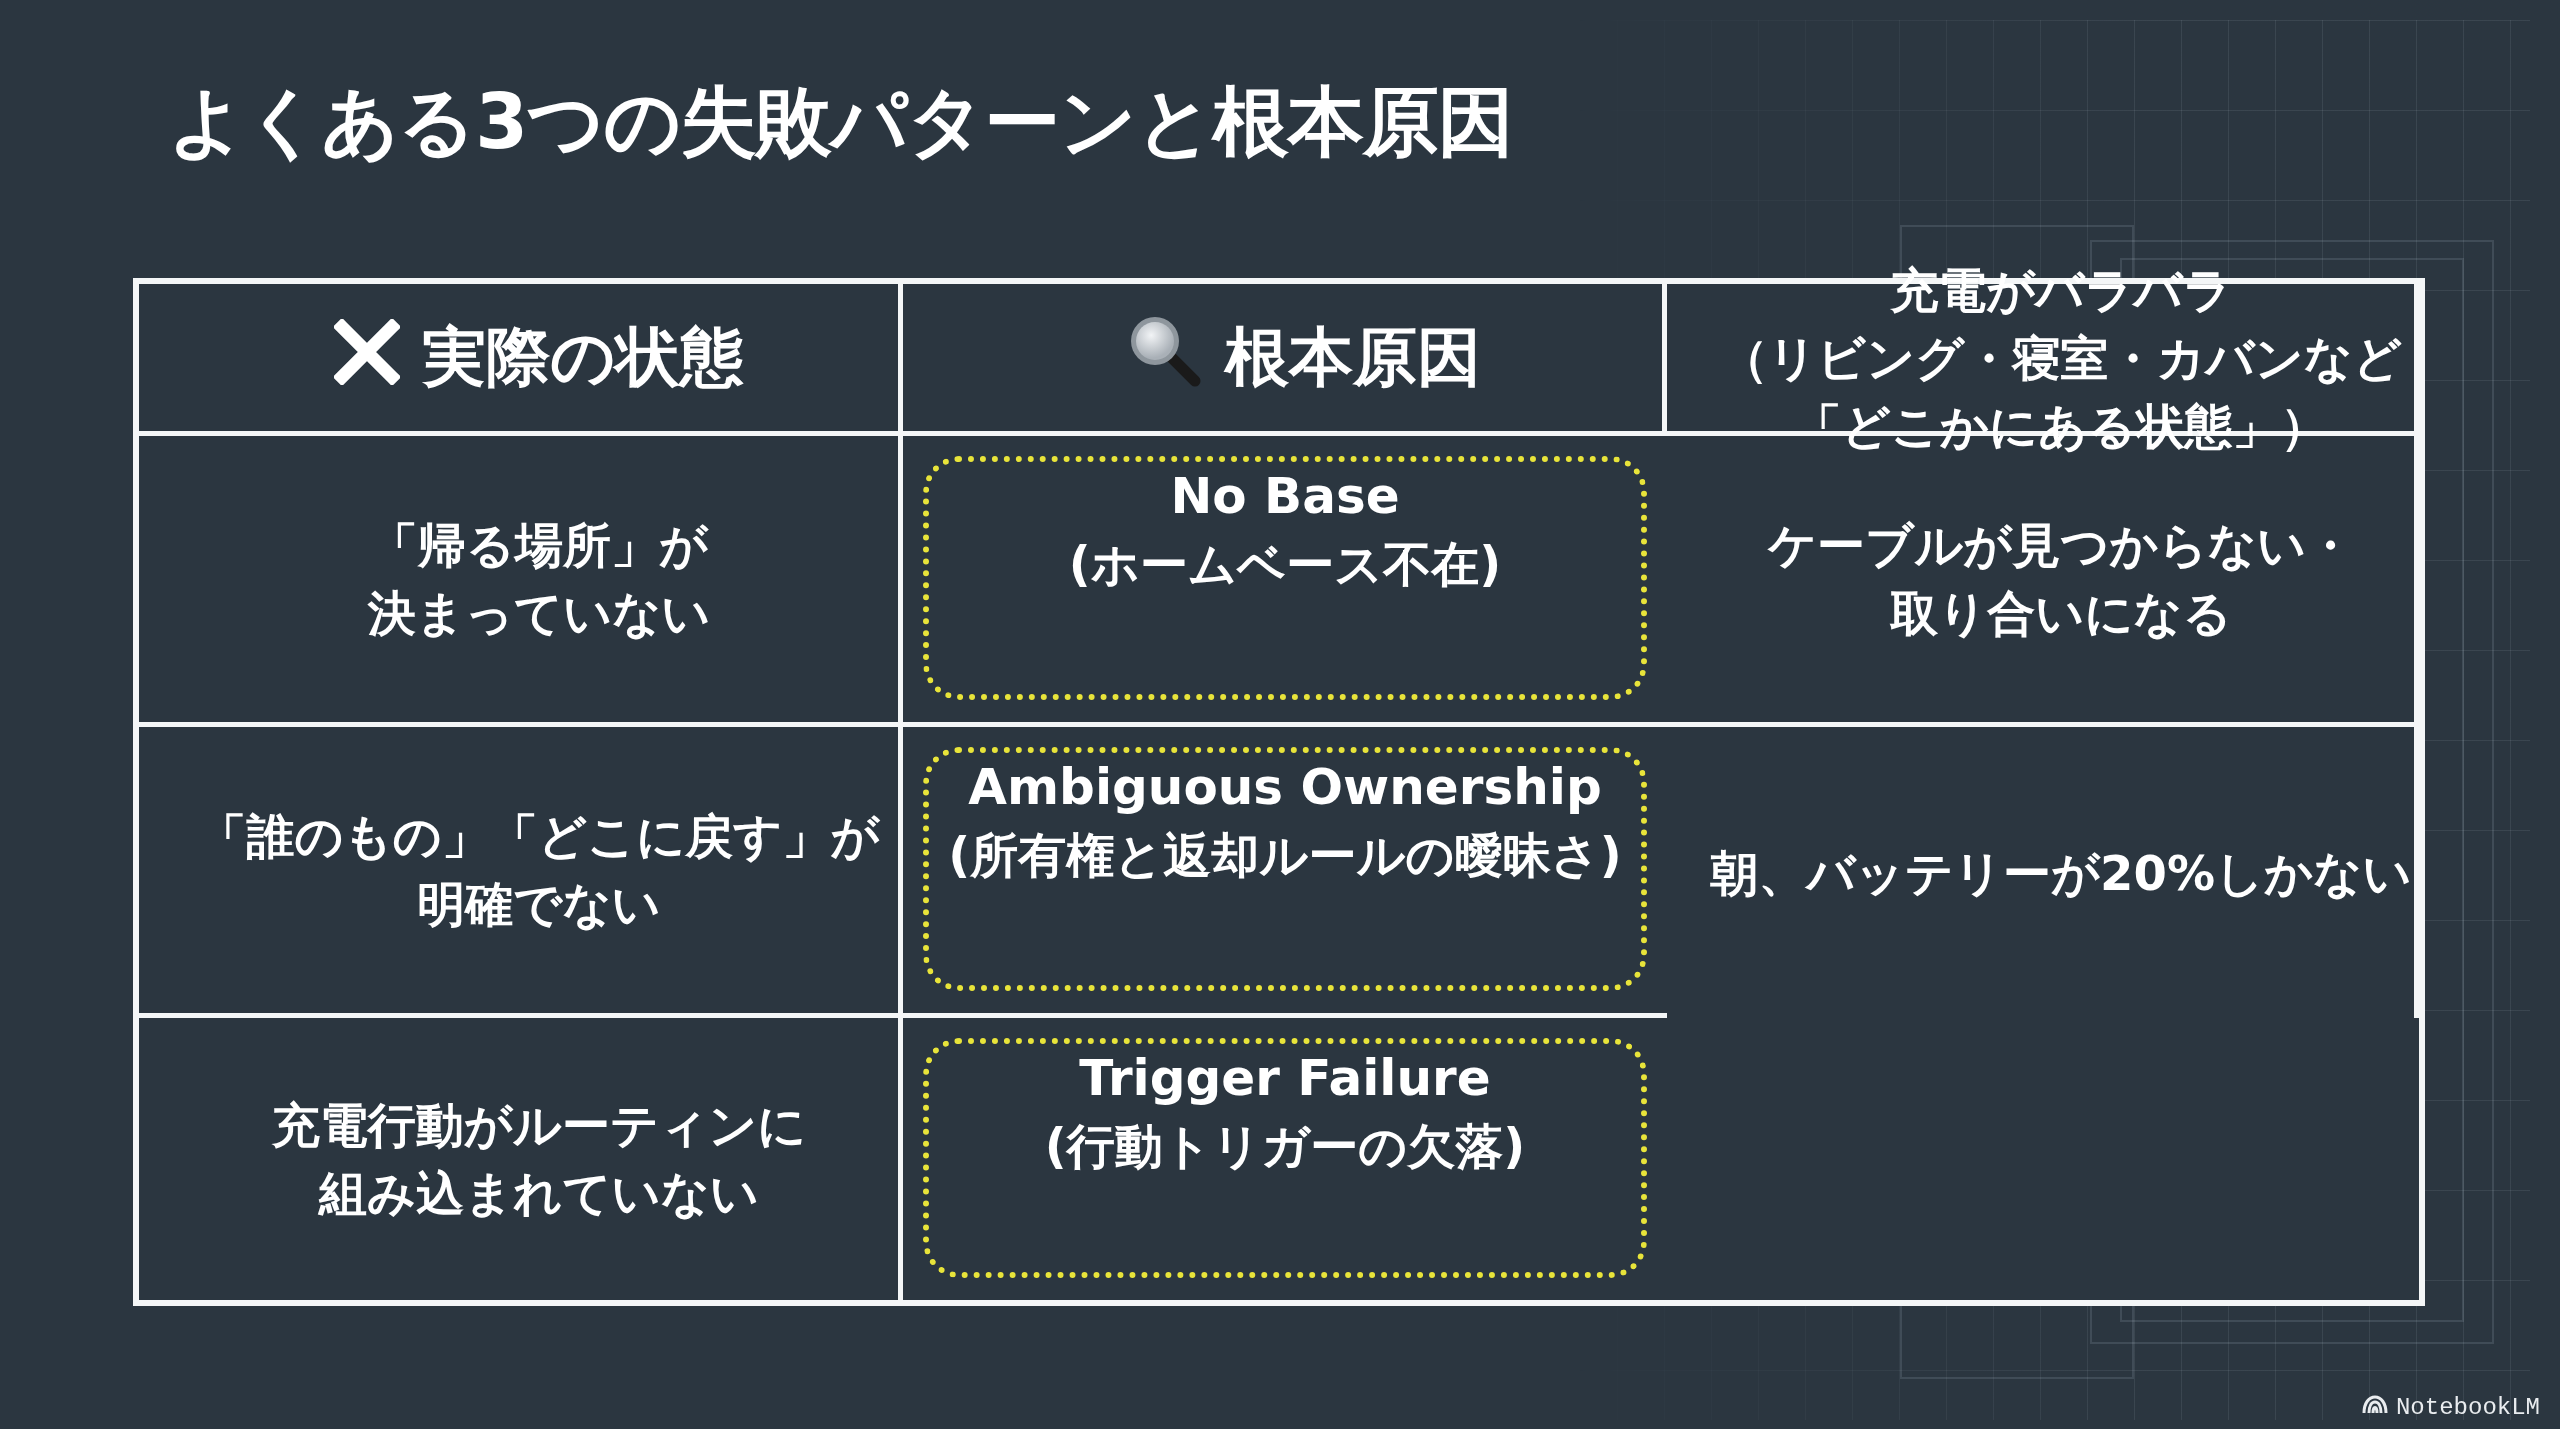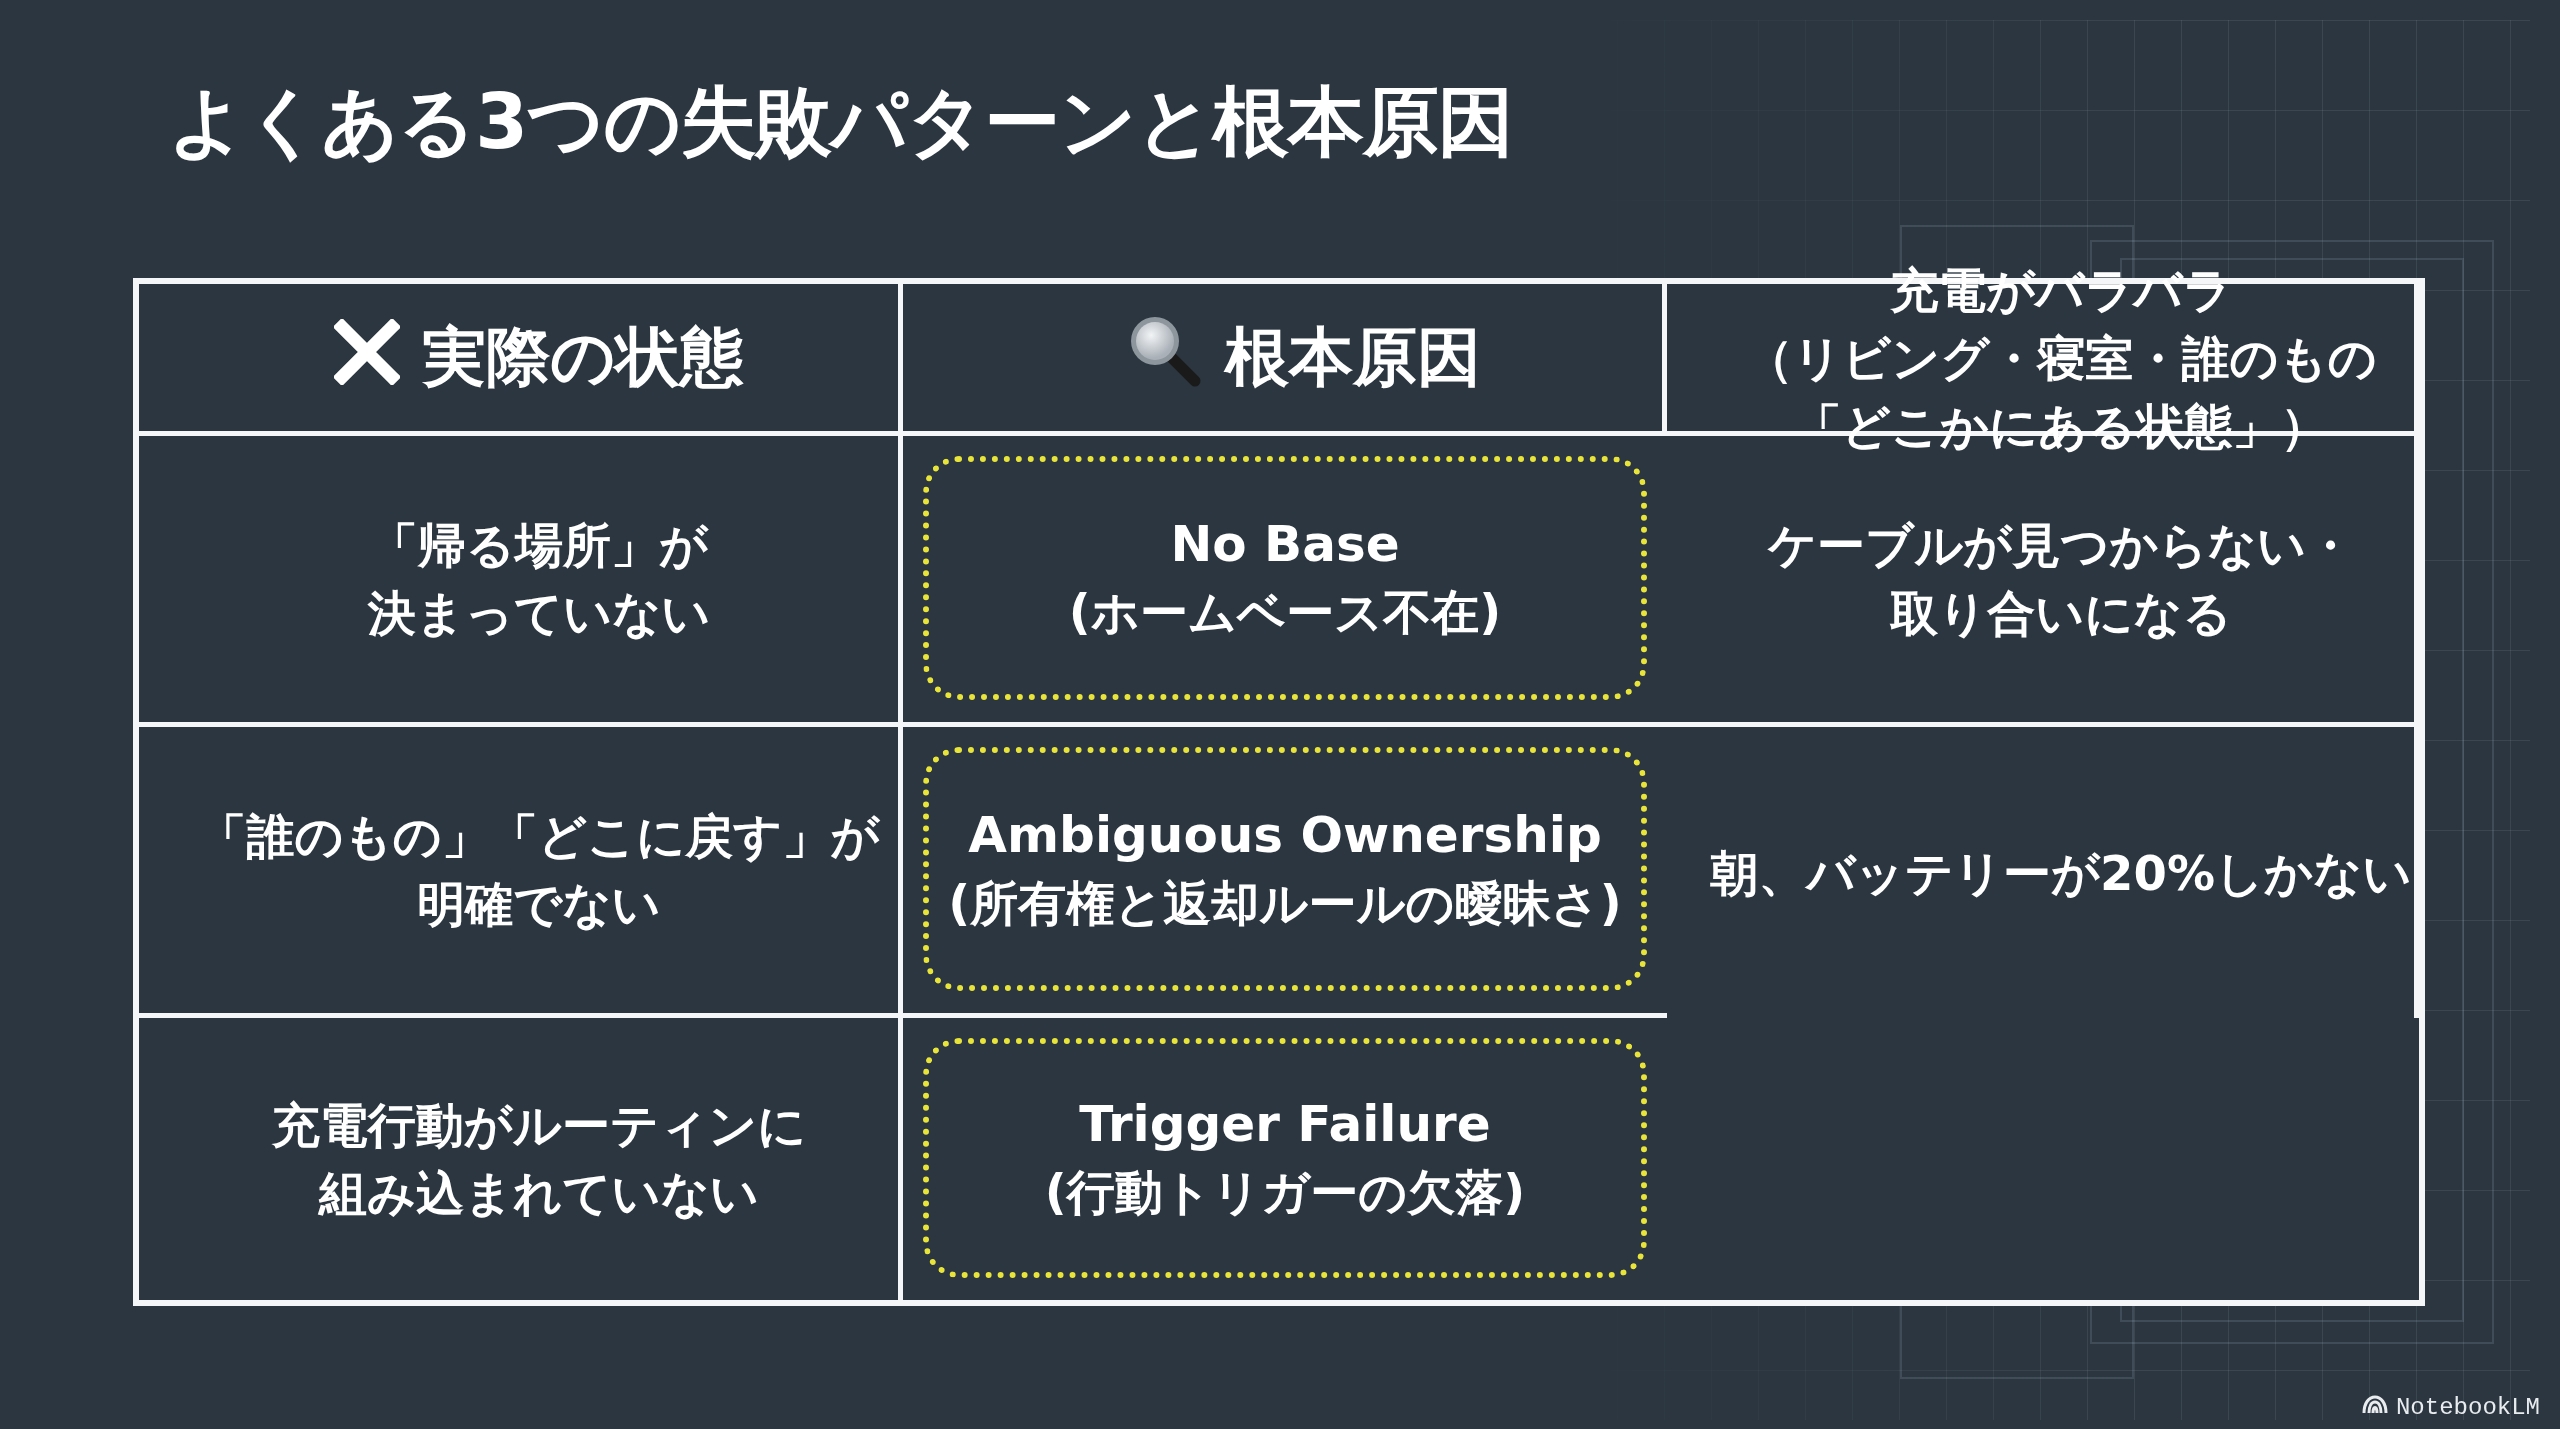--- a/index.html
+++ b/index.html
@@ -95,21 +95,21 @@
       position: absolute;
       left: 20px;
       right: 20px;
       top: 20px;
       bottom: 22px;
       border: 6px dotted #e8e43a;
       border-radius: 36px;
       display: flex;
       flex-direction: column;
       align-items: center;
-      justify-content: center;
+      justify-content: flex-start;
       box-sizing: border-box;
     }
     .flaw-en {
       font-size: 50px;
       font-weight: bold;
       line-height: 68px;
       white-space: nowrap;
     }
     .flaw-jp {
       font-size: 48px;
@@ -163,21 +163,21 @@
         <circle cx="30" cy="30" r="24" fill="#8e969d"></circle>
         <circle cx="30" cy="30" r="19" fill="url(#lens)"></circle>
       </svg>
     </span>
     <span class="label">根本原因</span>
   </div>
 
 
   <div class="cell">
     <div class="body-text">充電がバラバラ
-（リビング・寝室・誰のもの
+（リビング・寝室・カバンなど
 「どこかにある状態」）</div>
   </div>
   <div class="cell">
     <div class="body-text">「帰る場所」が
 決まっていない</div>
   </div>
   <div class="cell col3">
     <div class="flaw-box">
       <div class="flaw-en">No Base</div>
       <div class="flaw-jp">(ホームベース不在)</div>

